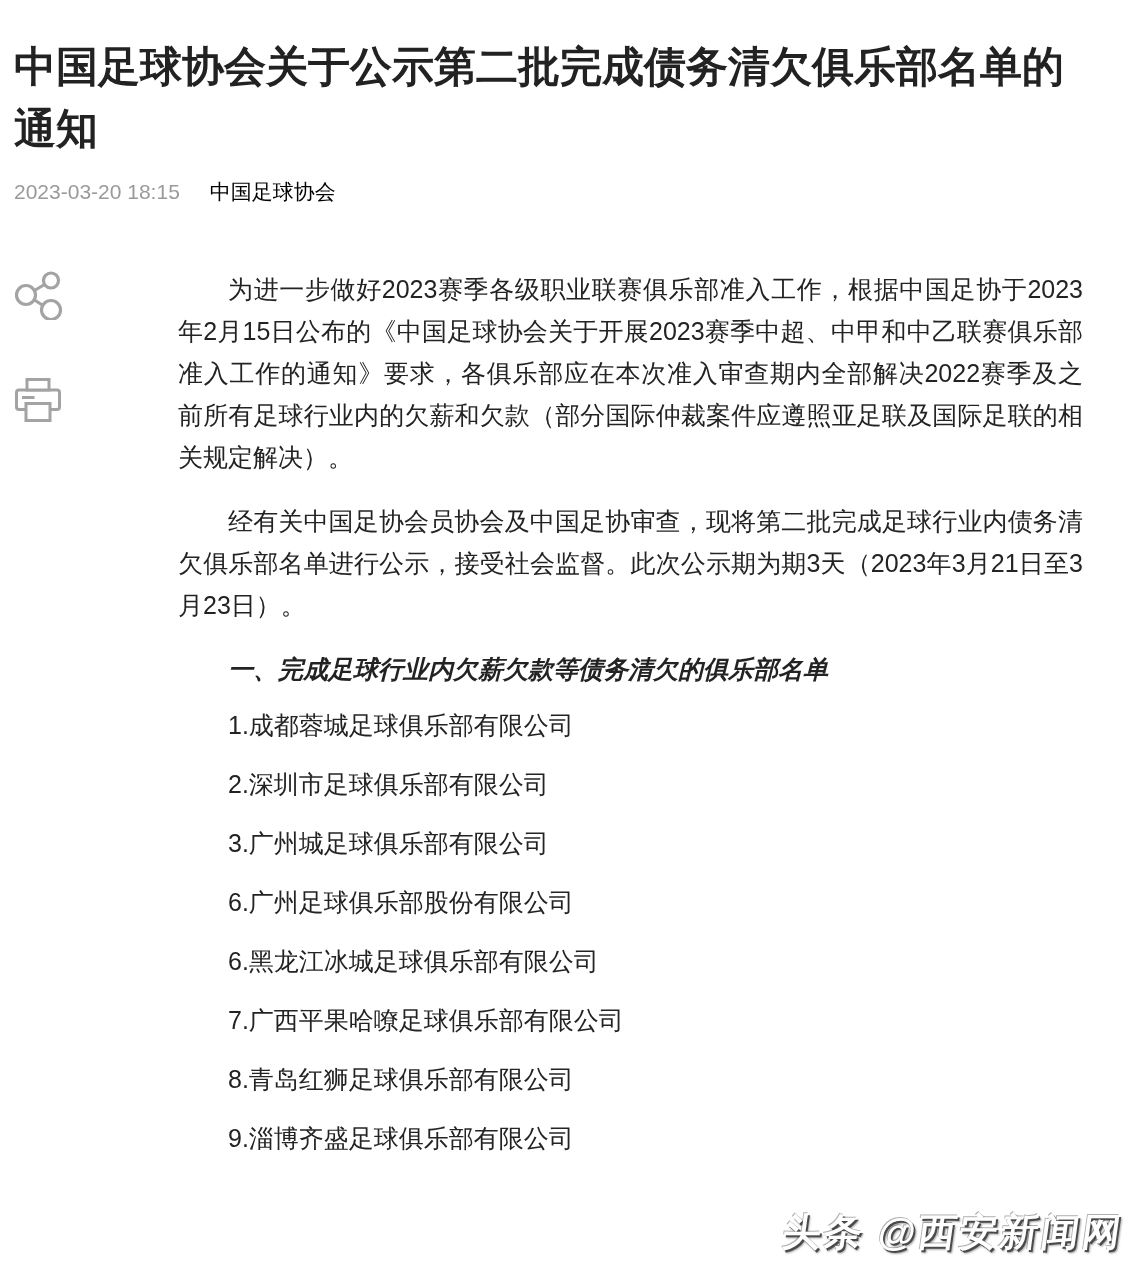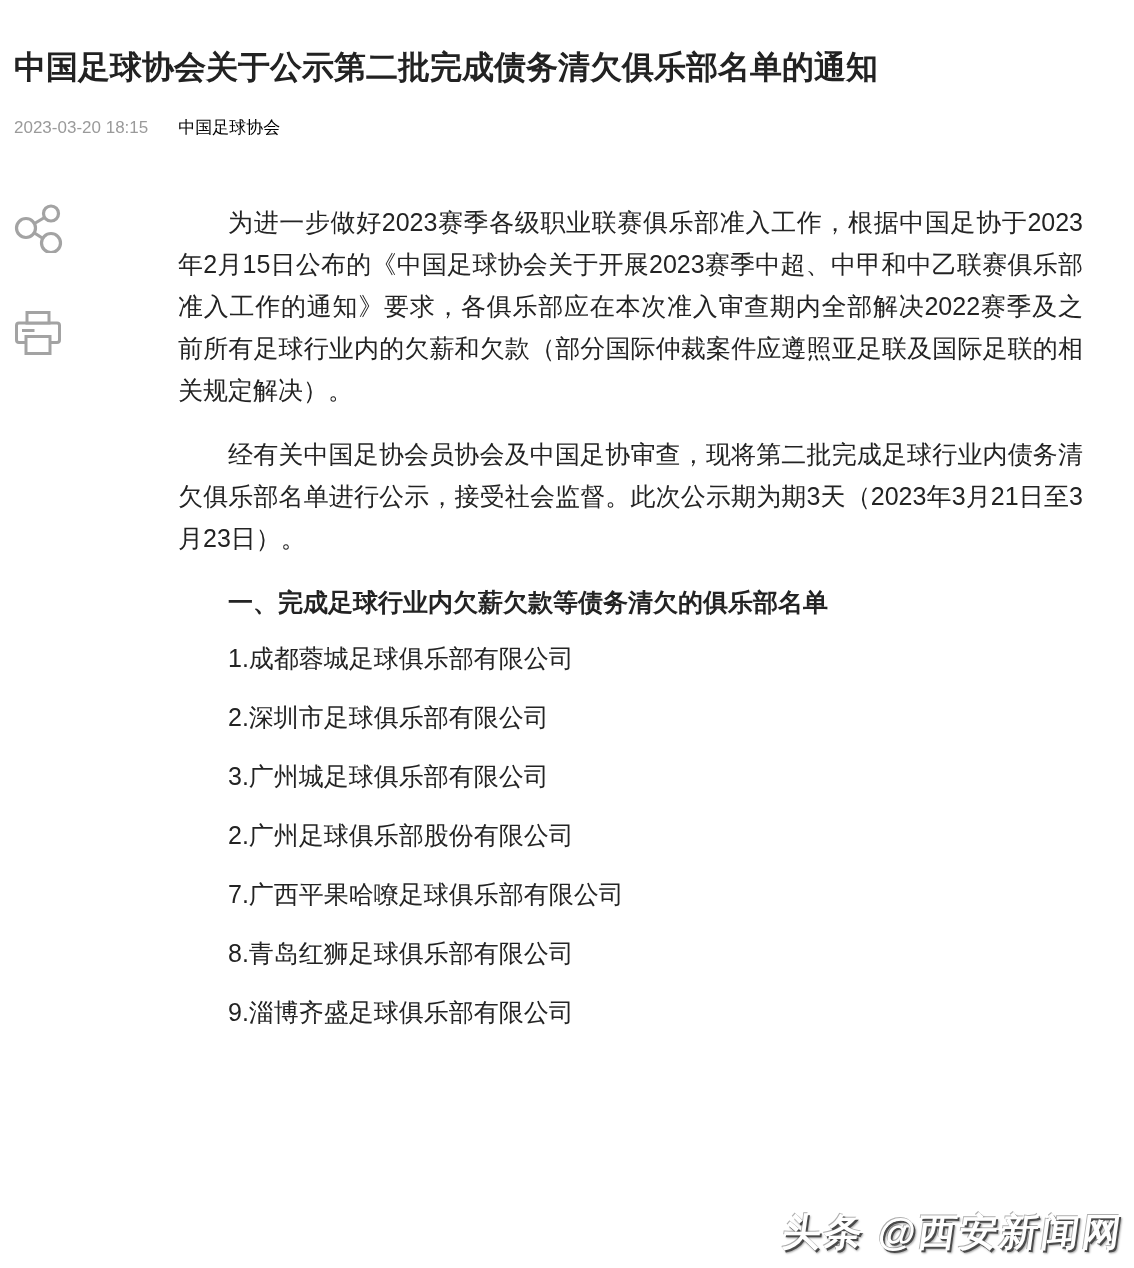--- a/index.html
+++ b/index.html
@@ -8,32 +8,32 @@
     position: relative;
     width: 1134px;
     height: 1268px;
     background: #ffffff;
     overflow: hidden;
     font-family: "Liberation Sans", "DejaVu Sans", sans-serif;
   }
   .title {
     margin: 36px 20px 0 14px;
     max-width: 1078px;
-    font-size: 32px;
+    font-size: 42px;
     line-height: 62px;
     font-weight: 700;
     color: #222222;
     letter-spacing: 0;
   }
   .meta {
     display: flex;
     align-items: center;
     gap: 30px;
     margin: 18px 0 16px 14px;
-    font-size: 17px;
+    font-size: 21px;
     color: #9a9a9a;
   }
   .meta .source { color: #000000; text-decoration: none; cursor: pointer; }
   .content {
     display: flex;
     margin-top: 62px;
   }
   .toolbar {
     width: 178px;
     flex-shrink: 0;
@@ -52,20 +52,21 @@
     color: #232323;
     text-align: justify;
   }
   .body-col p { margin: 0 0 22px 0; }
   .salutation { text-indent: 0; }
   .para { text-indent: 2em; }
   .section-heading {
     font-weight: 700;
     text-indent: 2em;
     margin: 0 0 14px 0 !important;
+    font-style: italic;
   }
   .club-item {
     text-indent: 2em;
     margin: 0 0 17px 0 !important;
     text-align: left;
   }
   .watermark {
     position: absolute;
     right: 10px;
     bottom: 10px;
@@ -123,21 +124,22 @@
 
       <p class="para">为进一步做好2023赛季各级职业联赛俱乐部准入工作，根据中国足协于2023年2月15日公布的《中国足球协会关于开展2023赛季中超、中甲和中乙联赛俱乐部准入工作的通知》要求，各俱乐部应在本次准入审查期内全部解决2022赛季及之前所有足球行业内的欠薪和欠款（部分国际仲裁案件应遵照亚足联及国际足联的相关规定解决）。</p>
 
       <p class="para">经有关中国足协会员协会及中国足协审查，现将第二批完成足球行业内债务清欠俱乐部名单进行公示，接受社会监督。此次公示期为期3天（2023年3月21日至3月23日）。</p>
 
       <p class="section-heading">一、完成足球行业内欠薪欠款等债务清欠的俱乐部名单</p>
 
       <p class="club-item">1.成都蓉城足球俱乐部有限公司</p>
       <p class="club-item">2.深圳市足球俱乐部有限公司</p>
       <p class="club-item">3.广州城足球俱乐部有限公司</p>
-      <p class="club-item">2.广州足球俱乐部股份有限公司</p>
+      <p class="club-item">6.广州足球俱乐部股份有限公司</p>
+      <p class="club-item">6.黑龙江冰城足球俱乐部有限公司</p>
       <p class="club-item">7.广西平果哈嘹足球俱乐部有限公司</p>
       <p class="club-item">8.青岛红狮足球俱乐部有限公司</p>
       <p class="club-item">9.淄博齐盛足球俱乐部有限公司</p>
     </div>
   </div>
 
   <div class="watermark">
     <span>头条 @西安新闻网</span>
   </div>
 

